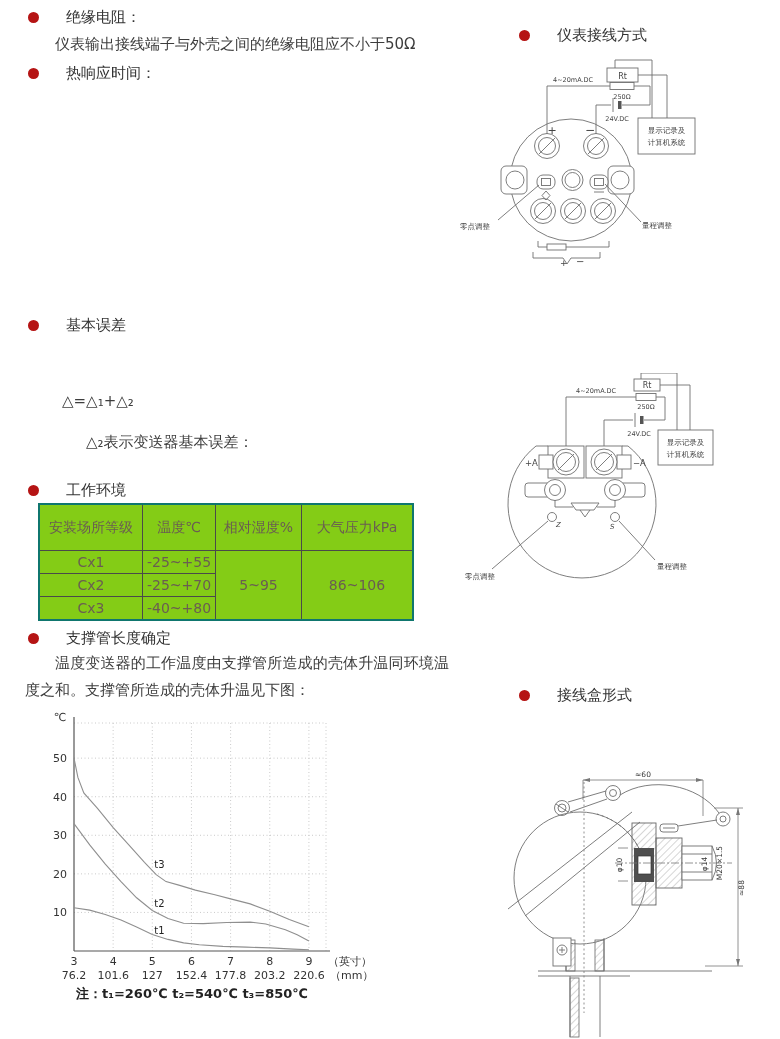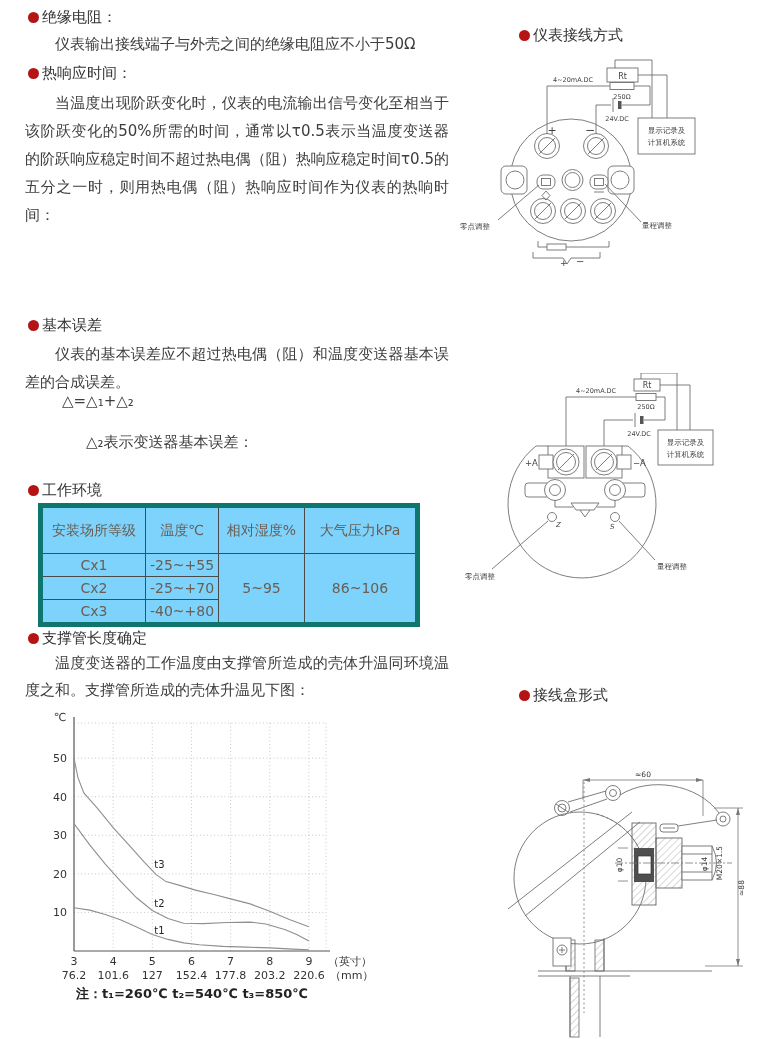--- a/index.html
+++ b/index.html
@@ -1,24 +1,24 @@
 <!DOCTYPE html>
 <html><head>
 <meta charset="utf-8">
 <style>
   html,body{margin:0;padding:0;background:#fff;}
   .page{position:relative;width:780px;height:1039px;background:#ffffff;overflow:hidden;
         font-family:"DejaVu Sans",sans-serif;color:#3b3b3b;}
-  .heading{position:absolute;display:flex;align-items:center;gap:3px;font-size:15px;color:#333;white-space:nowrap;}
+  .heading{position:absolute;display:flex;align-items:center;gap:27px;font-size:15px;color:#333;white-space:nowrap;}
   .bullet{width:11px;height:11px;border-radius:50%;background:#b51414;flex:0 0 auto;}
   .para{position:absolute;font-size:15px;line-height:28px;text-align:justify;color:#3d3d3d;}
   .indent{text-indent:2em;}
   .formula{position:absolute;font-size:15px;color:#3d3d3d;white-space:nowrap;margin-left:22px;}
-  table.env{position:absolute;left:38px;top:503px;border-collapse:collapse;background:#7dd3fc;
-            border:5px solid #0f766e;font-size:14px;color:#6a5d52;table-layout:fixed;}
+  table.env{position:absolute;left:38px;top:503px;border-collapse:collapse;background:#84cc16;
+            border:2px solid #0f766e;font-size:14px;color:#6a5d52;table-layout:fixed;}
   table.env th,table.env td{border:1px solid #4a4a4a;text-align:center;font-weight:normal;padding:0;}
   table.env th{height:45px;}
   table.env td{height:22px;}
   svg{position:absolute;}
   svg text{font-family:"DejaVu Sans",sans-serif;fill:#444;}
   .grid{stroke:#bcbcbc;stroke-width:0.8;stroke-dasharray:1,2.5;fill:none}
   .axis{stroke:#555;stroke-width:1.2;fill:none}
   .tick{font-size:11px;fill:#333}
   .curve{stroke:#8f8f8f;stroke-width:1.1;fill:none}
   .curvelabel{font-size:10px;fill:#222}
@@ -37,27 +37,25 @@
   <div class="heading" style="left:28px;top:8px">
     <span class="bullet"></span>
     <span>绝缘电阻：</span>
   </div>
   <div class="para indent" style="left:25px;top:30px;width:424px">仪表输出接线端子与外壳之间的绝缘电阻应不小于50Ω</div>
 
   <div class="heading" style="left:28px;top:64px">
     <span class="bullet"></span>
     <span>热响应时间：</span>
   </div>
-  <div class="para indent" style="left:25px;top:89px;width:424px;line-height:28px">当温度出现阶跃变化时，仪表的电流输出信号变化至相当于该阶跃变化的50%所需的时间，通常以τ0.5表示当温度变送器的阶跃响应稳定时间不超过热电偶（阻）热响应稳定时间τ0.5的五分之一时，则用热电偶（阻）热响应时间作为仪表的热响时间：</div>
 
   <div class="heading" style="left:28px;top:316px">
     <span class="bullet"></span>
     <span>基本误差</span>
   </div>
-  <div class="para indent" style="left:25px;top:340px;width:424px">仪表的基本误差应不超过热电偶（阻）和温度变送器基本误差的合成误差。</div>
   <div class="formula" style="left:40px;top:392px">△=△₁+△₂</div>
   <div class="formula" style="left:64px;top:433px">△₂表示变送器基本误差：</div>
 
   <div class="heading" style="left:28px;top:481px">
     <span class="bullet"></span>
     <span>工作环境</span>
   </div>
 
   <table class="env">
     <tbody>

